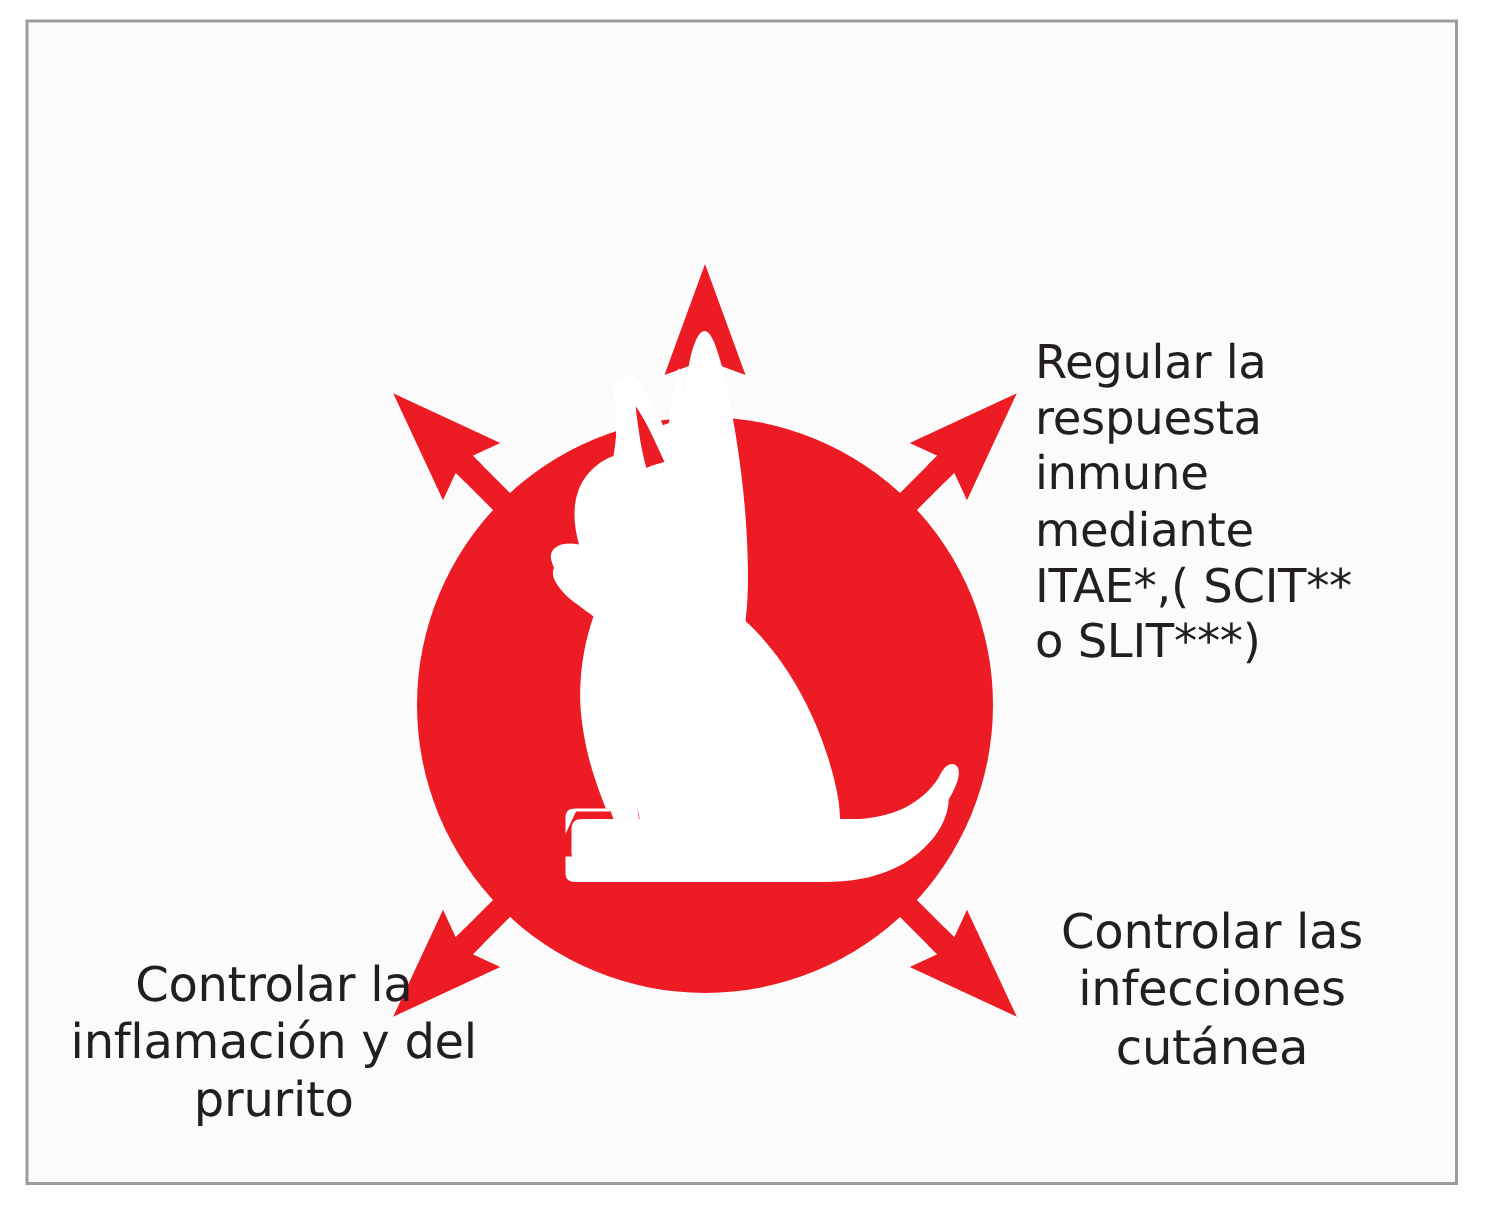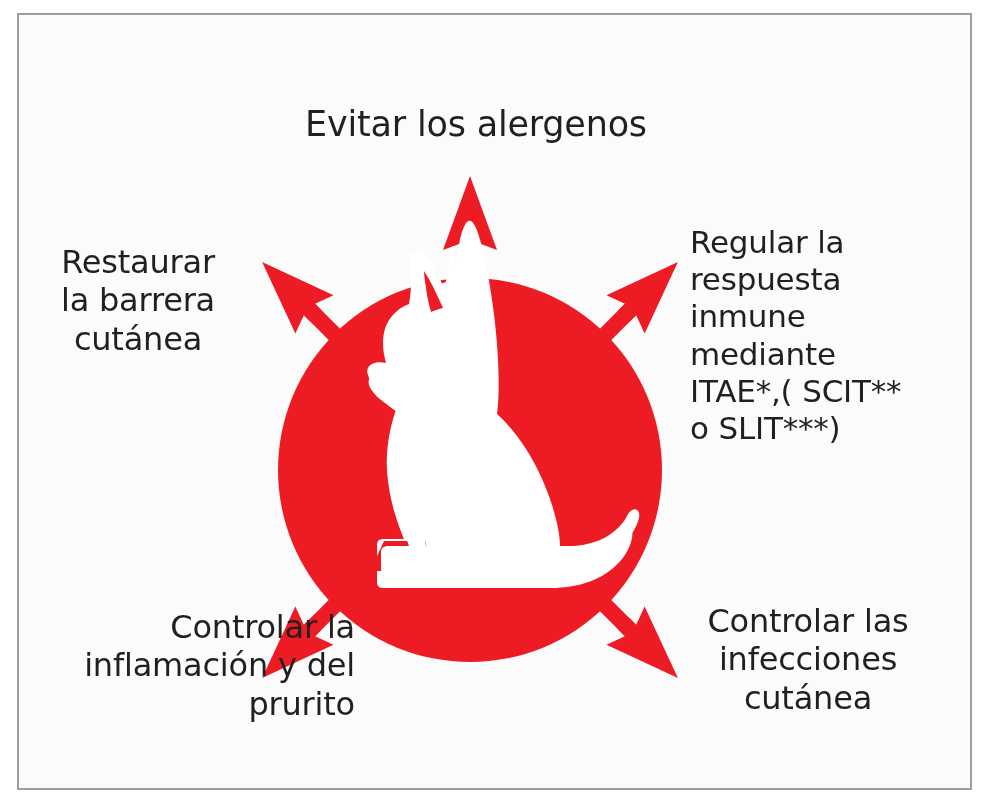--- a/index.html
+++ b/index.html
@@ -61,23 +61,23 @@
   .label-right {
     left: 690px;
     top: 224px;
     width: 268px;
     text-align: left;
     font-size: 31px;
     line-height: 1.2;
   }
   .label-bottom-left {
     left: 10px;
-    top: 608px;
+    top: 637px;
     width: 345px;
-    text-align: right;
+    text-align: center;
     font-size: 32px;
     line-height: 1.2;
   }
   .label-bottom-right {
     left: 658px;
     top: 602px;
     width: 300px;
     text-align: center;
     font-size: 32px;
     line-height: 1.2;
@@ -232,25 +232,21 @@
         C 442,471 436,482 432,494
         C 428,506 426,520 425,533
         C 425,538 425,542 426,546 Z"></path>
     </g>
 
     <path d="M 431,312 C 429,305 427,296 426,288 C 425,281 424,275 424,271
              C 428,277 433,286 437,295 C 439,299 441,304 443,308
              C 439,309 435,310 431,312 Z" fill="#ED1C24"></path>
   </svg>
 
-  <div class="label label-top">Evitar los alergenos</div>
-
-  <div class="label label-left">Restaurar
-la barrera
-cutánea</div>
+
 
   <div class="label label-right">Regular la
 respuesta
 inmune
 mediante
 ITAE*,( SCIT**
 o SLIT***)</div>
 
   <div class="label label-bottom-left">Controlar la
 inflamación y del

